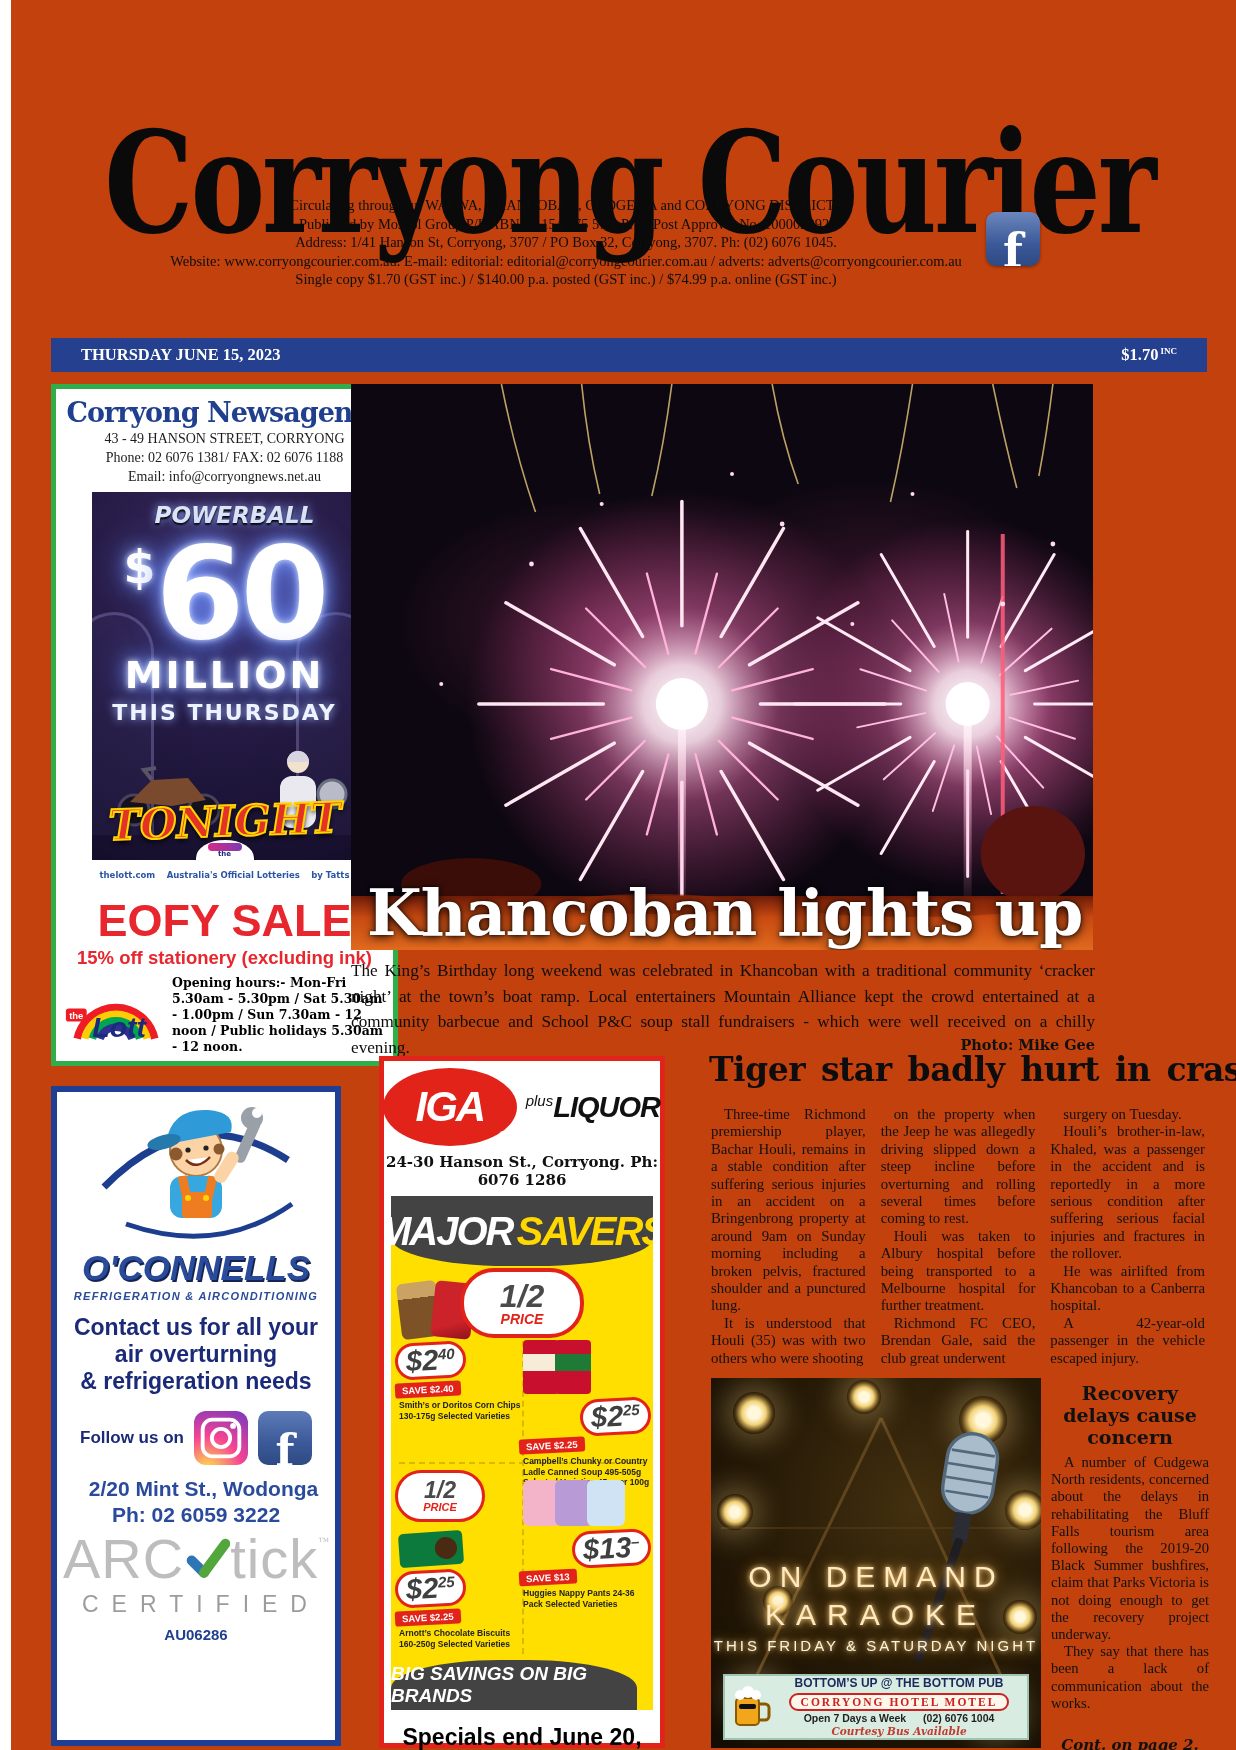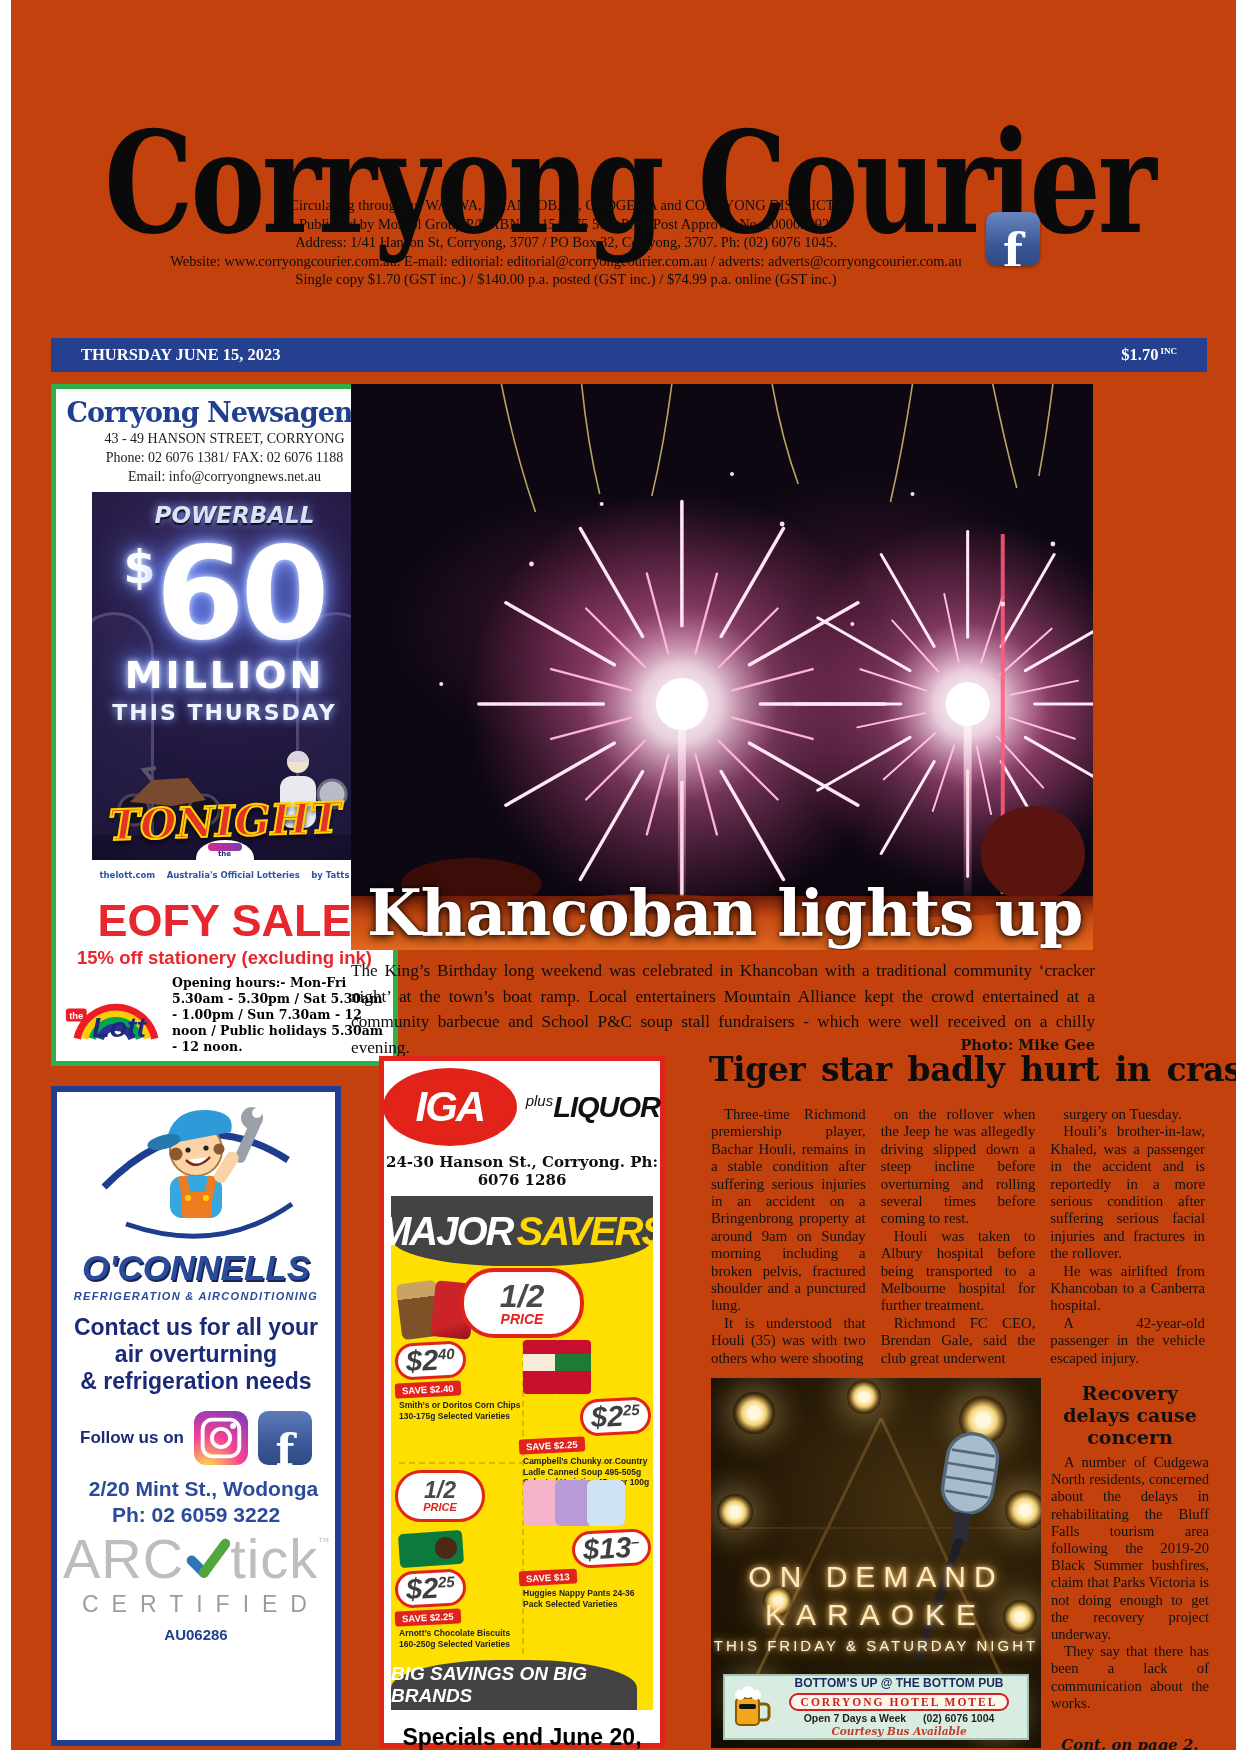--- a/index.html
+++ b/index.html
@@ -375,21 +375,21 @@
   <div class="caption">The King’s Birthday long weekend was celebrated in Khancoban with a traditional community ‘cracker night’ at the town’s boat ramp. Local entertainers Mountain Alliance kept the crowd entertained at a community barbecue and School P&amp;C soup stall fundraisers - which were well received on a chilly evening.</div>
   <div class="credit">Photo: Mike Gee</div>
 
   <div class="tiger-headline">Tiger star badly hurt in crash</div>
   <div class="tiger-cols">
     <div class="tcol">
       <p>Three-time Richmond premiership player, Bachar Houli, remains in a stable condition after suffering serious injuries in an accident on a Bringenbrong property at around 9am on Sunday morning including a broken pelvis, fractured shoulder and a punctured lung.</p>
       <p>It is understood that Houli (35) was with two others who were shooting</p>
     </div>
     <div class="tcol">
-      <p>on the rollover when the Jeep he was allegedly driving slipped down a steep incline before overturning and rolling several times before coming to rest.</p>
+      <p>on the property when the Jeep he was allegedly driving slipped down a steep incline before overturning and rolling several times before coming to rest.</p>
       <p>Houli was taken to Albury hospital before being transported to a Melbourne hospital for further treatment.</p>
       <p>Richmond FC CEO, Brendan Gale, said the club great underwent</p>
     </div>
     <div class="tcol">
       <p>surgery on Tuesday.</p>
       <p>Houli’s brother-in-law, Khaled, was a passenger in the accident and is reportedly in a more serious condition after suffering serious facial injuries and fractures in the rollover.</p>
       <p>He was airlifted from Khancoban to a Canberra hospital.</p>
       <p>A 42-year-old passenger in the vehicle escaped injury.</p>
     </div>
   </div>

